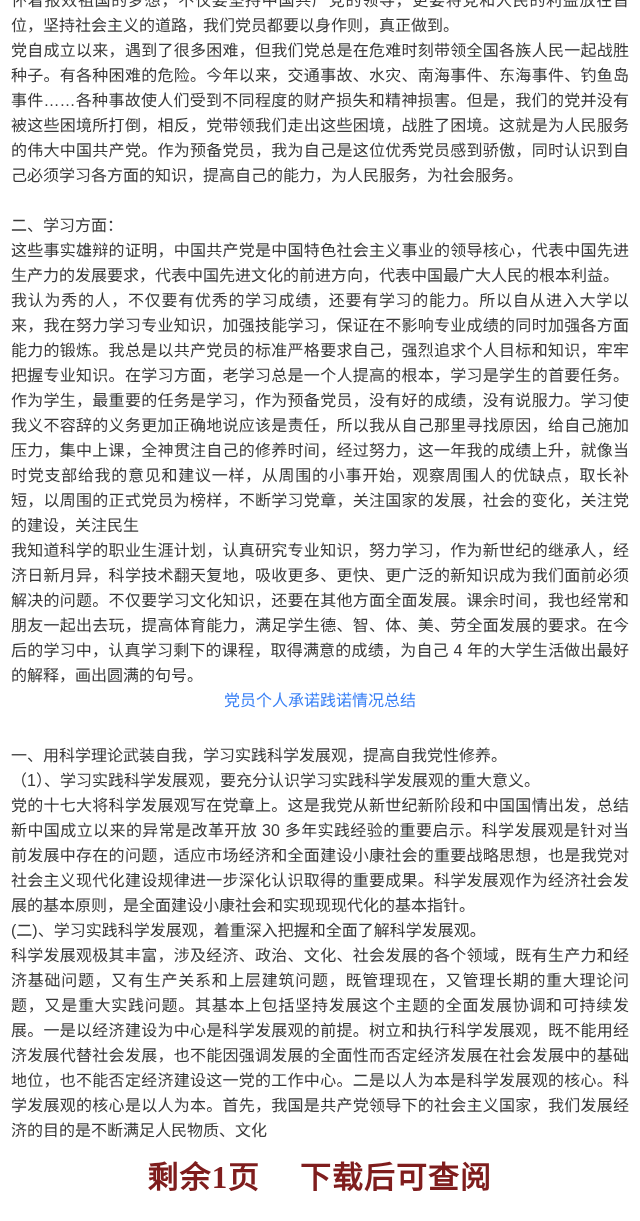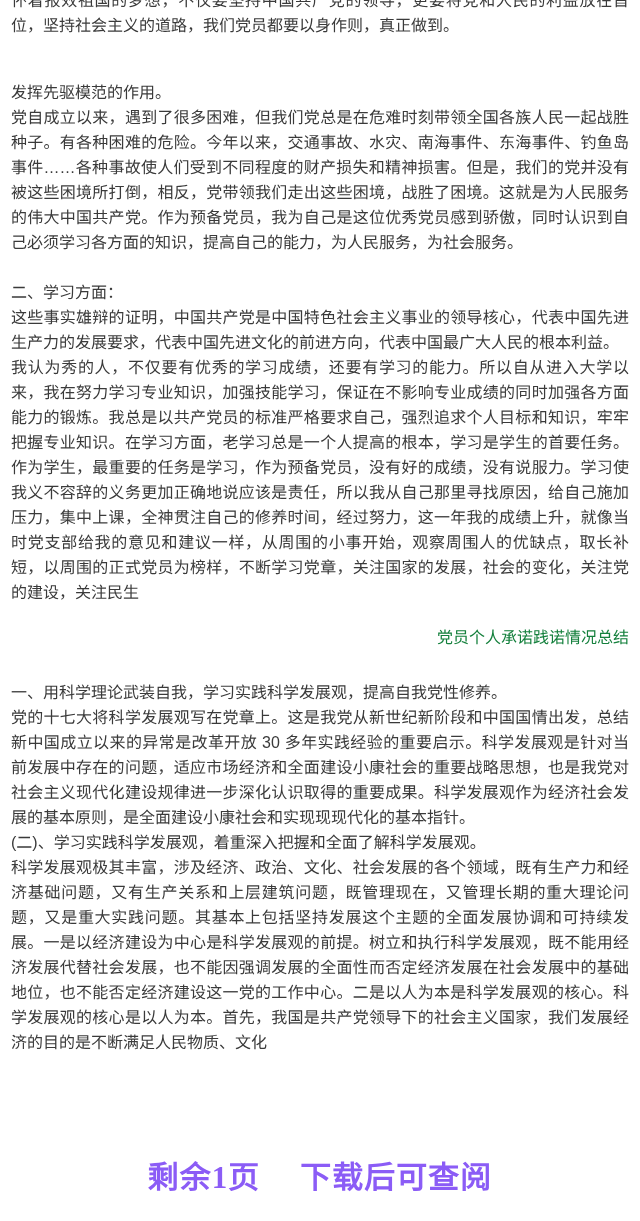--- a/index.html
+++ b/index.html
@@ -23,68 +23,69 @@
   }
   
   .clipped-top { margin-top: -12px; }
   .gap1 { margin-top: 25px; }
   .gap2 { margin-top: 42px; }
   .gap3 { margin-top: 30px; }
   .doc-link {
     display: block;
     font-size: 16px;
     line-height: 25px;
-    margin-top: 20px;
-    color: #15803d;
+    margin-top: 0;
+    color: #3b82f6;
     text-decoration: none;
     cursor: pointer;
-    text-align: right;
+    text-align: center;
     word-break: break-all;
   }
   .footer-notice {
     position: absolute;
     left: 0;
     right: 0;
     bottom: 24px;
     text-align: center;
     font-family: "Liberation Serif", "DejaVu Serif", serif;
     font-weight: 700;
     font-size: 31px;
-    color: #8b5cf6;
+    color: #7f1d1d;
     letter-spacing: 1px;
     cursor: pointer;
   }
   .footer-notice .spacer {
     display: inline-block;
     width: 40px;
   }
 </style>
 </head>
 <body>
 
 <div class="page">
 
   <p class="para clipped-top">怀着报效祖国的梦想，不仅要坚持中国共产党的领导，更要将党和人民的利益放在首位，坚持社会主义的道路，我们党员都要以身作则，真正做到。</p>
 
-  <p class="para gap2">发挥先驱模范的作用。</p>
 
   <p class="para">党自成立以来，遇到了很多困难，但我们党总是在危难时刻带领全国各族人民一起战胜种子。有各种困难的危险。今年以来，交通事故、水灾、南海事件、东海事件、钓鱼岛事件……各种事故使人们受到不同程度的财产损失和精神损害。但是，我们的党并没有被这些困境所打倒，相反，党带领我们走出这些困境，战胜了困境。这就是为人民服务的伟大中国共产党。作为预备党员，我为自己是这位优秀党员感到骄傲，同时认识到自己必须学习各方面的知识，提高自己的能力，为人民服务，为社会服务。</p>
 
   <p class="para gap1">二、学习方面：</p>
 
   <p class="para">这些事实雄辩的证明，中国共产党是中国特色社会主义事业的领导核心，代表中国先进生产力的发展要求，代表中国先进文化的前进方向，代表中国最广大人民的根本利益。</p>
 
   <p class="para">我认为秀的人，不仅要有优秀的学习成绩，还要有学习的能力。所以自从进入大学以来，我在努力学习专业知识，加强技能学习，保证在不影响专业成绩的同时加强各方面能力的锻炼。我总是以共产党员的标准严格要求自己，强烈追求个人目标和知识，牢牢把握专业知识。在学习方面，老学习总是一个人提高的根本，学习是学生的首要任务。作为学生，最重要的任务是学习，作为预备党员，没有好的成绩，没有说服力。学习使我义不容辞的义务更加正确地说应该是责任，所以我从自己那里寻找原因，给自己施加压力，集中上课，全神贯注自己的修养时间，经过努力，这一年我的成绩上升，就像当时党支部给我的意见和建议一样，从周围的小事开始，观察周围人的优缺点，取长补短，以周围的正式党员为榜样，不断学习党章，关注国家的发展，社会的变化，关注党的建设，关注民生</p>
 
+  <p class="para">我知道科学的职业生涯计划，认真研究专业知识，努力学习，作为新世纪的继承人，经济日新月异，科学技术翻天复地，吸收更多、更快、更广泛的新知识成为我们面前必须解决的问题。不仅要学习文化知识，还要在其他方面全面发展。课余时间，我也经常和朋友一起出去玩，提高体育能力，满足学生德、智、体、美、劳全面发展的要求。在今后的学习中，认真学习剩下的课程，取得满意的成绩，为自己 4 年的大学生活做出最好的解释，画出圆满的句号。</p>
 
   <a class="doc-link">党员个人承诺践诺情况总结</a>
 
   <p class="para gap3">一、用科学理论武装自我，学习实践科学发展观，提高自我党性修养。</p>
 
 
+  <p class="para">（1）、学习实践科学发展观，要充分认识学习实践科学发展观的重大意义。</p>
 
   <p class="para">党的十七大将科学发展观写在党章上。这是我党从新世纪新阶段和中国国情出发，总结新中国成立以来的异常是改革开放 30 多年实践经验的重要启示。科学发展观是针对当前发展中存在的问题，适应市场经济和全面建设小康社会的重要战略思想，也是我党对社会主义现代化建设规律进一步深化认识取得的重要成果。科学发展观作为经济社会发展的基本原则，是全面建设小康社会和实现现现代化的基本指针。</p>
 
   <p class="para">(二)、学习实践科学发展观，着重深入把握和全面了解科学发展观。</p>
 
   <p class="para">科学发展观极其丰富，涉及经济、政治、文化、社会发展的各个领域，既有生产力和经济基础问题，又有生产关系和上层建筑问题，既管理现在，又管理长期的重大理论问题，又是重大实践问题。其基本上包括坚持发展这个主题的全面发展协调和可持续发展。一是以经济建设为中心是科学发展观的前提。树立和执行科学发展观，既不能用经济发展代替社会发展，也不能因强调发展的全面性而否定经济发展在社会发展中的基础地位，也不能否定经济建设这一党的工作中心。二是以人为本是科学发展观的核心。科学发展观的核心是以人为本。首先，我国是共产党领导下的社会主义国家，我们发展经济的目的是不断满足人民物质、文化</p>
 
 </div>
 
 <div class="footer-notice">

